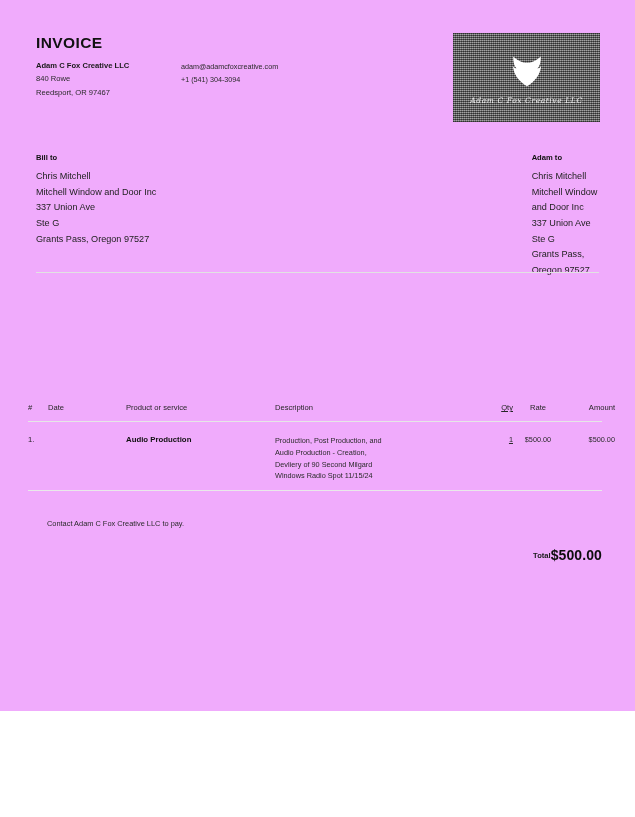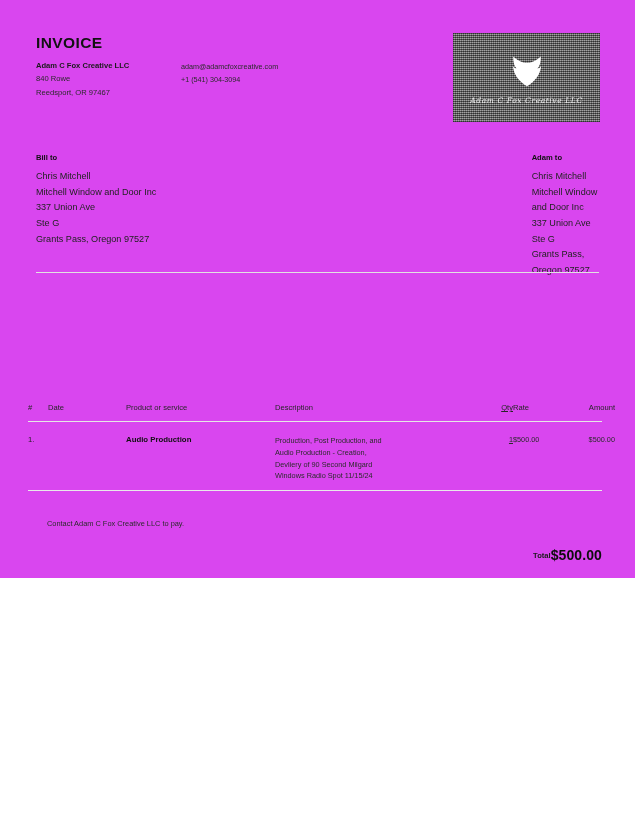--- a/index.html
+++ b/index.html
@@ -8,22 +8,22 @@
     background: #ffffff;
   }
   body {
     font-family: "Liberation Sans", sans-serif;
     color: #1a1a1a;
     -webkit-font-smoothing: antialiased;
   }
   .page {
     position: relative;
     width: 635px;
-    height: 578px;
-    background: #d946ef;
+    height: 711px;
+    background: #f0abfc;
     overflow: hidden;
   }
 
   
   .header {
     position: absolute;
     left: 36px;
     top: 34px;
     width: 563px;
   }
@@ -169,21 +169,21 @@
     border-bottom: 1px solid #e6e6e6;
   }
   .th, .td { font-size: 7.6px; color: #1f1f1f; }
   .th { color: #262626; }
 
   .c-num   { width: 20px;  flex: 0 0 20px; }
   .c-date  { width: 78px;  flex: 0 0 78px; }
   .c-prod  { width: 149px; flex: 0 0 149px; }
   .c-desc  { width: 190px; flex: 0 0 190px; }
   .c-qty   { width: 48px;  flex: 0 0 48px;  text-align: right; text-decoration: underline; }
-  .c-rate  { width: 50px;  flex: 0 0 50px;  text-align: left; }
+  .c-rate  { width: 50px;  flex: 0 0 50px;  text-align: center; }
   .c-amt   { width: 52px;  flex: 0 0 52px;  text-align: right; }
 
   .tbody { padding-top: 13px; }
   .td-prod { font-weight: bold; font-size: 7.8px; color: #111111; }
   .desc-line { font-size: 7.3px; color: #2b2b2b; line-height: 1.62; }
   .td-qty, .td-rate, .td-amt { font-size: 7.3px; color: #2b2b2b; }
 
   .rule-total {
     position: absolute;
     left: 28px;

